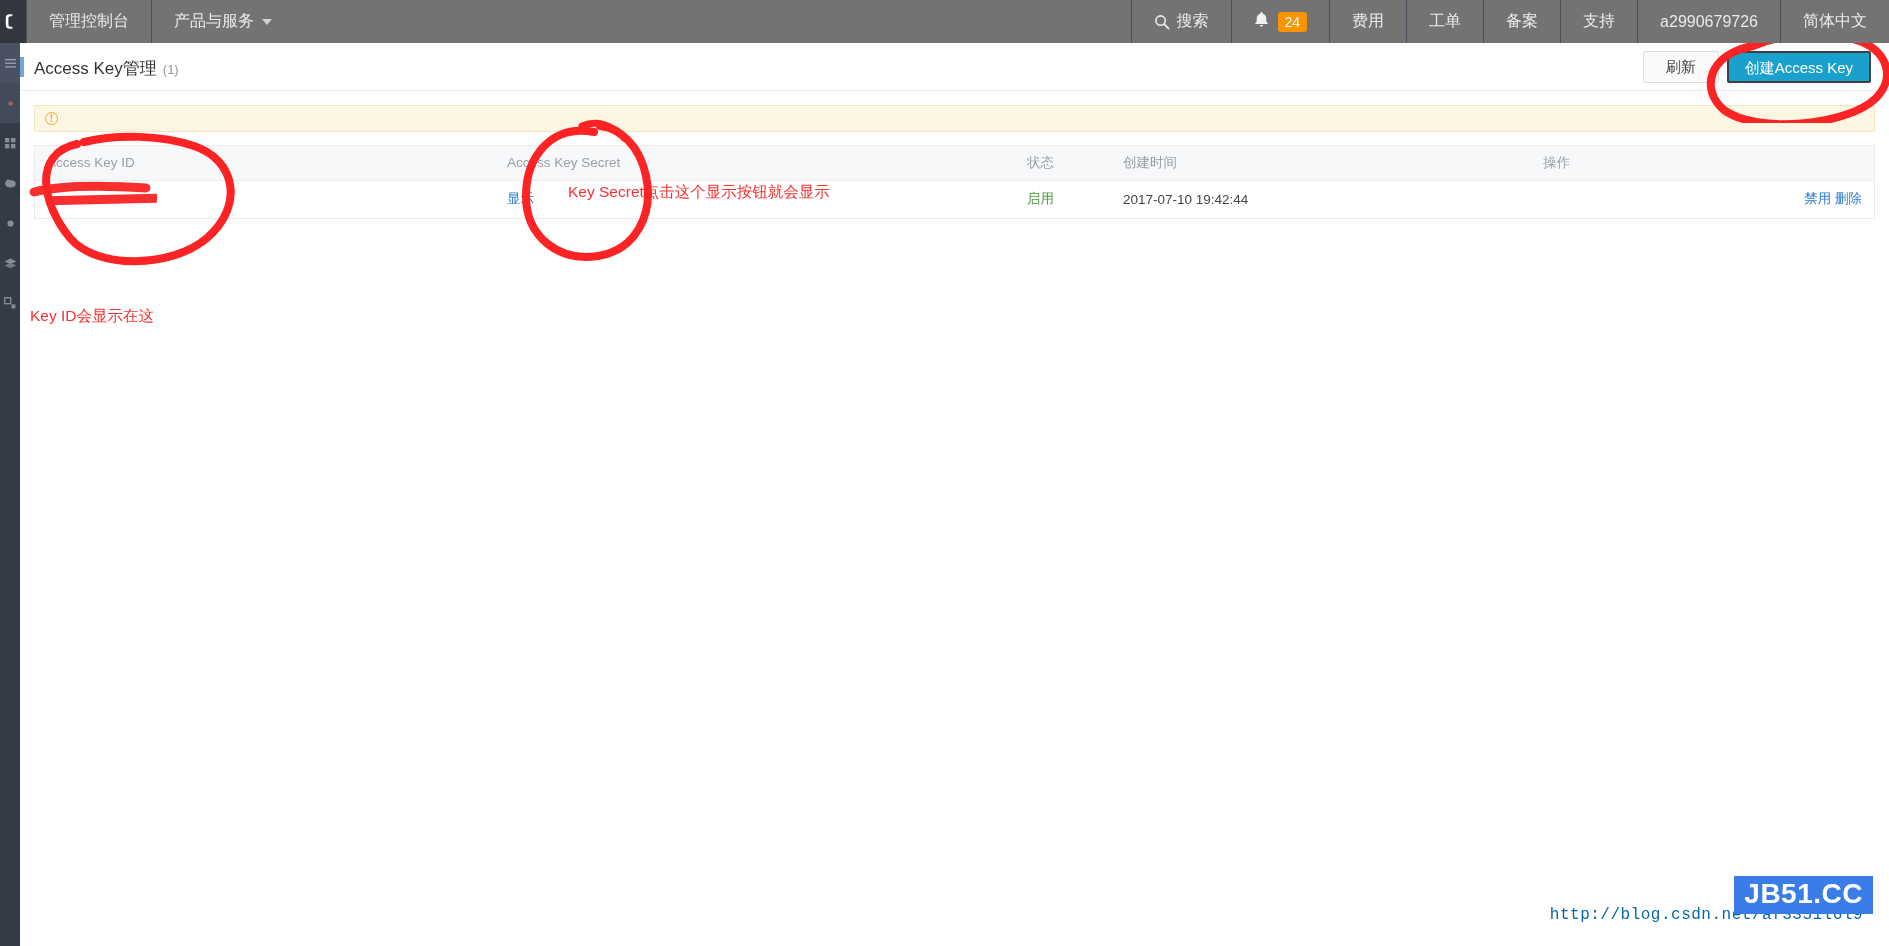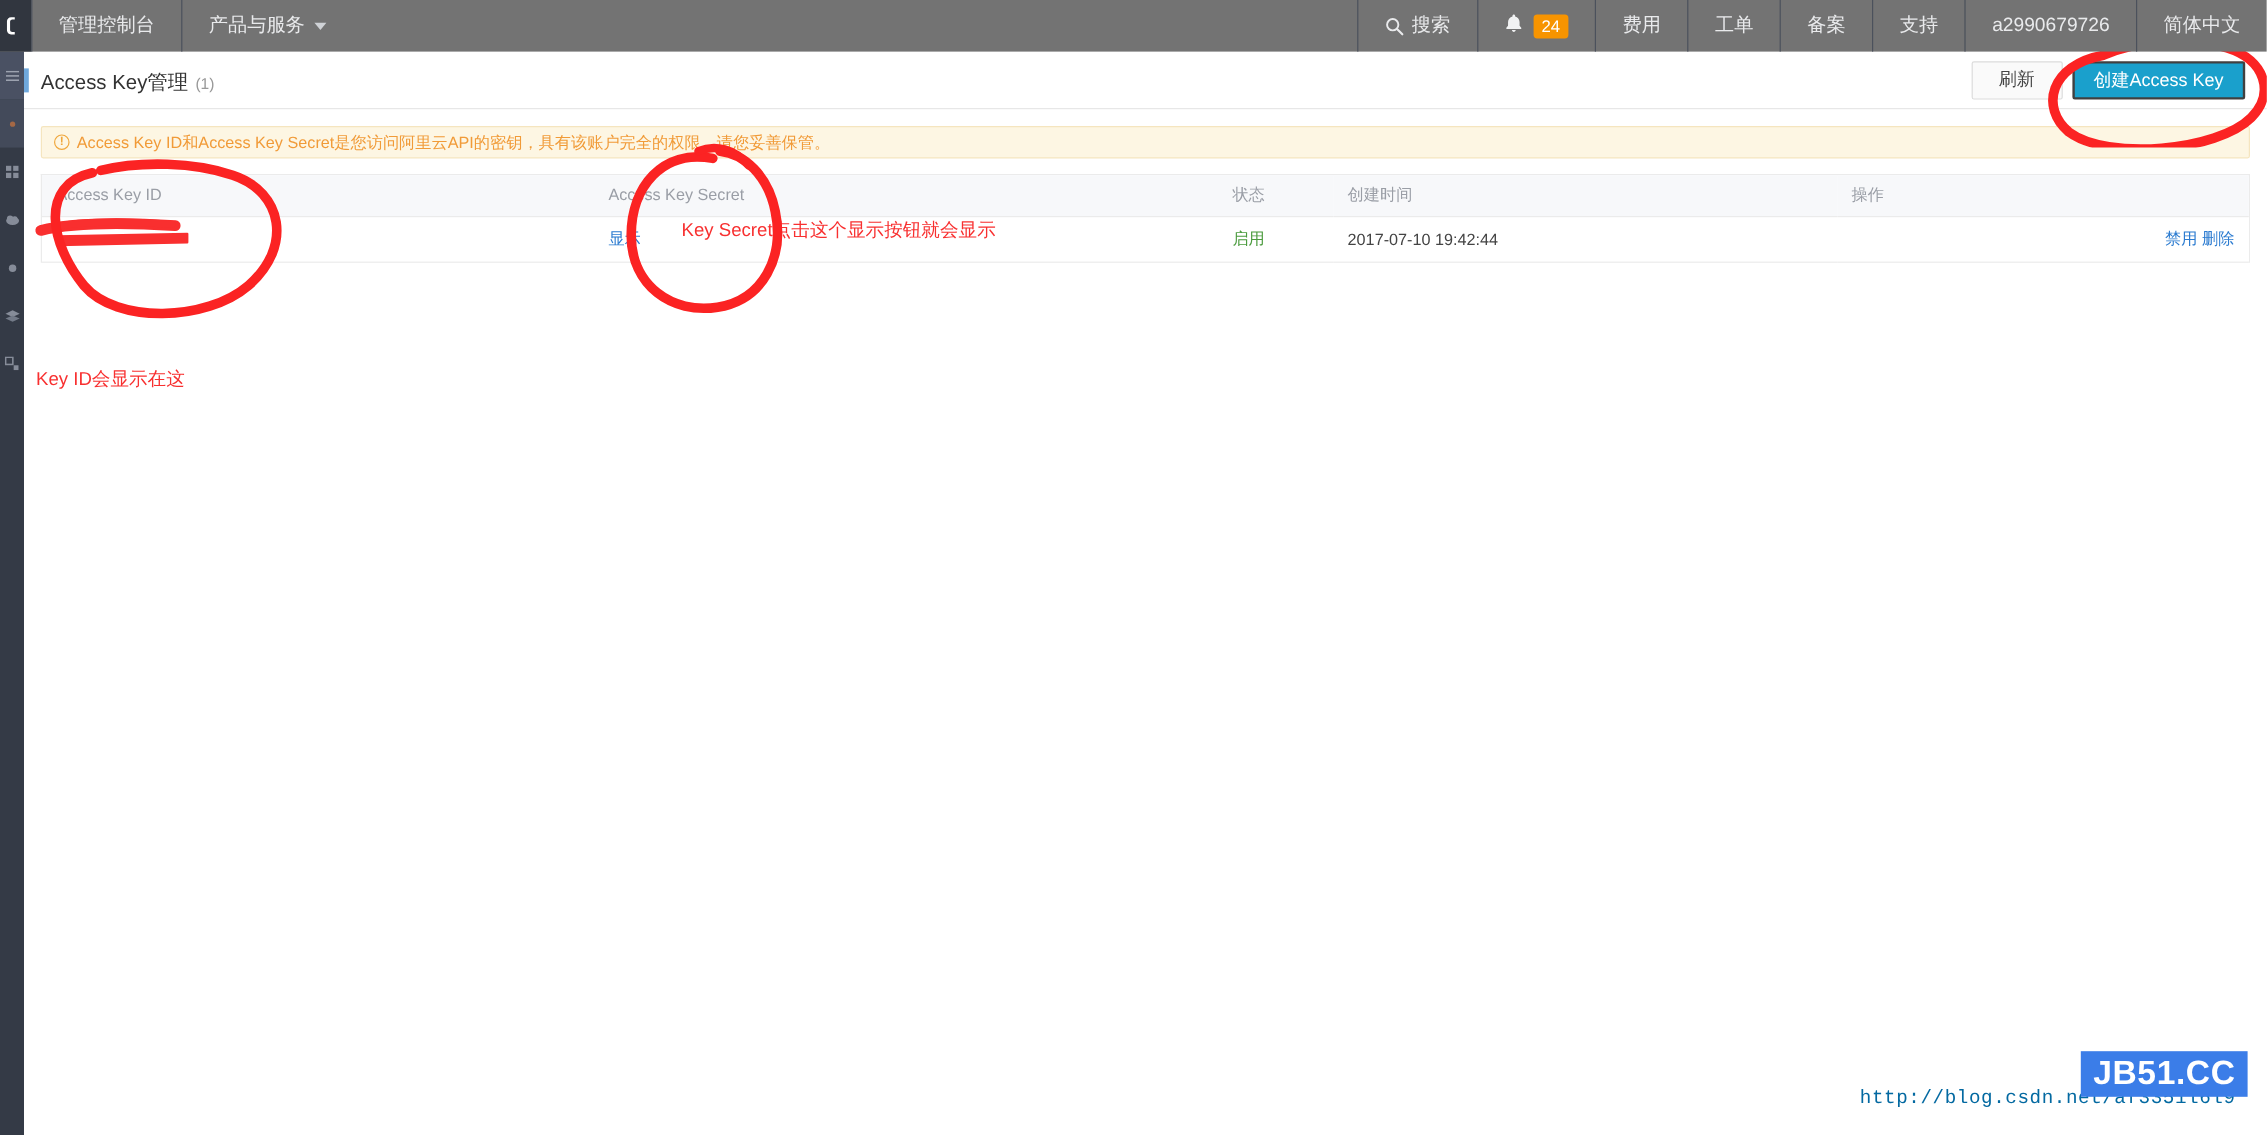--- a/index.html
+++ b/index.html
@@ -299,21 +299,20 @@
         <span class="cnt">(1)</span>
       </div>
       <div class="head-actions">
         <button class="btn-refresh">刷新</button>
         <button class="btn-create">创建Access Key</button>
       </div>
     </div>
 
     <div class="alert">
       <span class="warn-ico">!</span>
-      <span>Access Key ID和Access Key Secret是您访问阿里云API的密钥，具有该账户完全的权限，请您妥善保管。</span>
     </div>
 
     <div class="table-wrap">
       <table class="ak">
         <thead>
           <tr>
             <th class="col-id">Access Key ID</th>
             <th class="col-secret">Access Key Secret</th>
             <th class="col-state">状态</th>
             <th class="col-time">创建时间</th>

